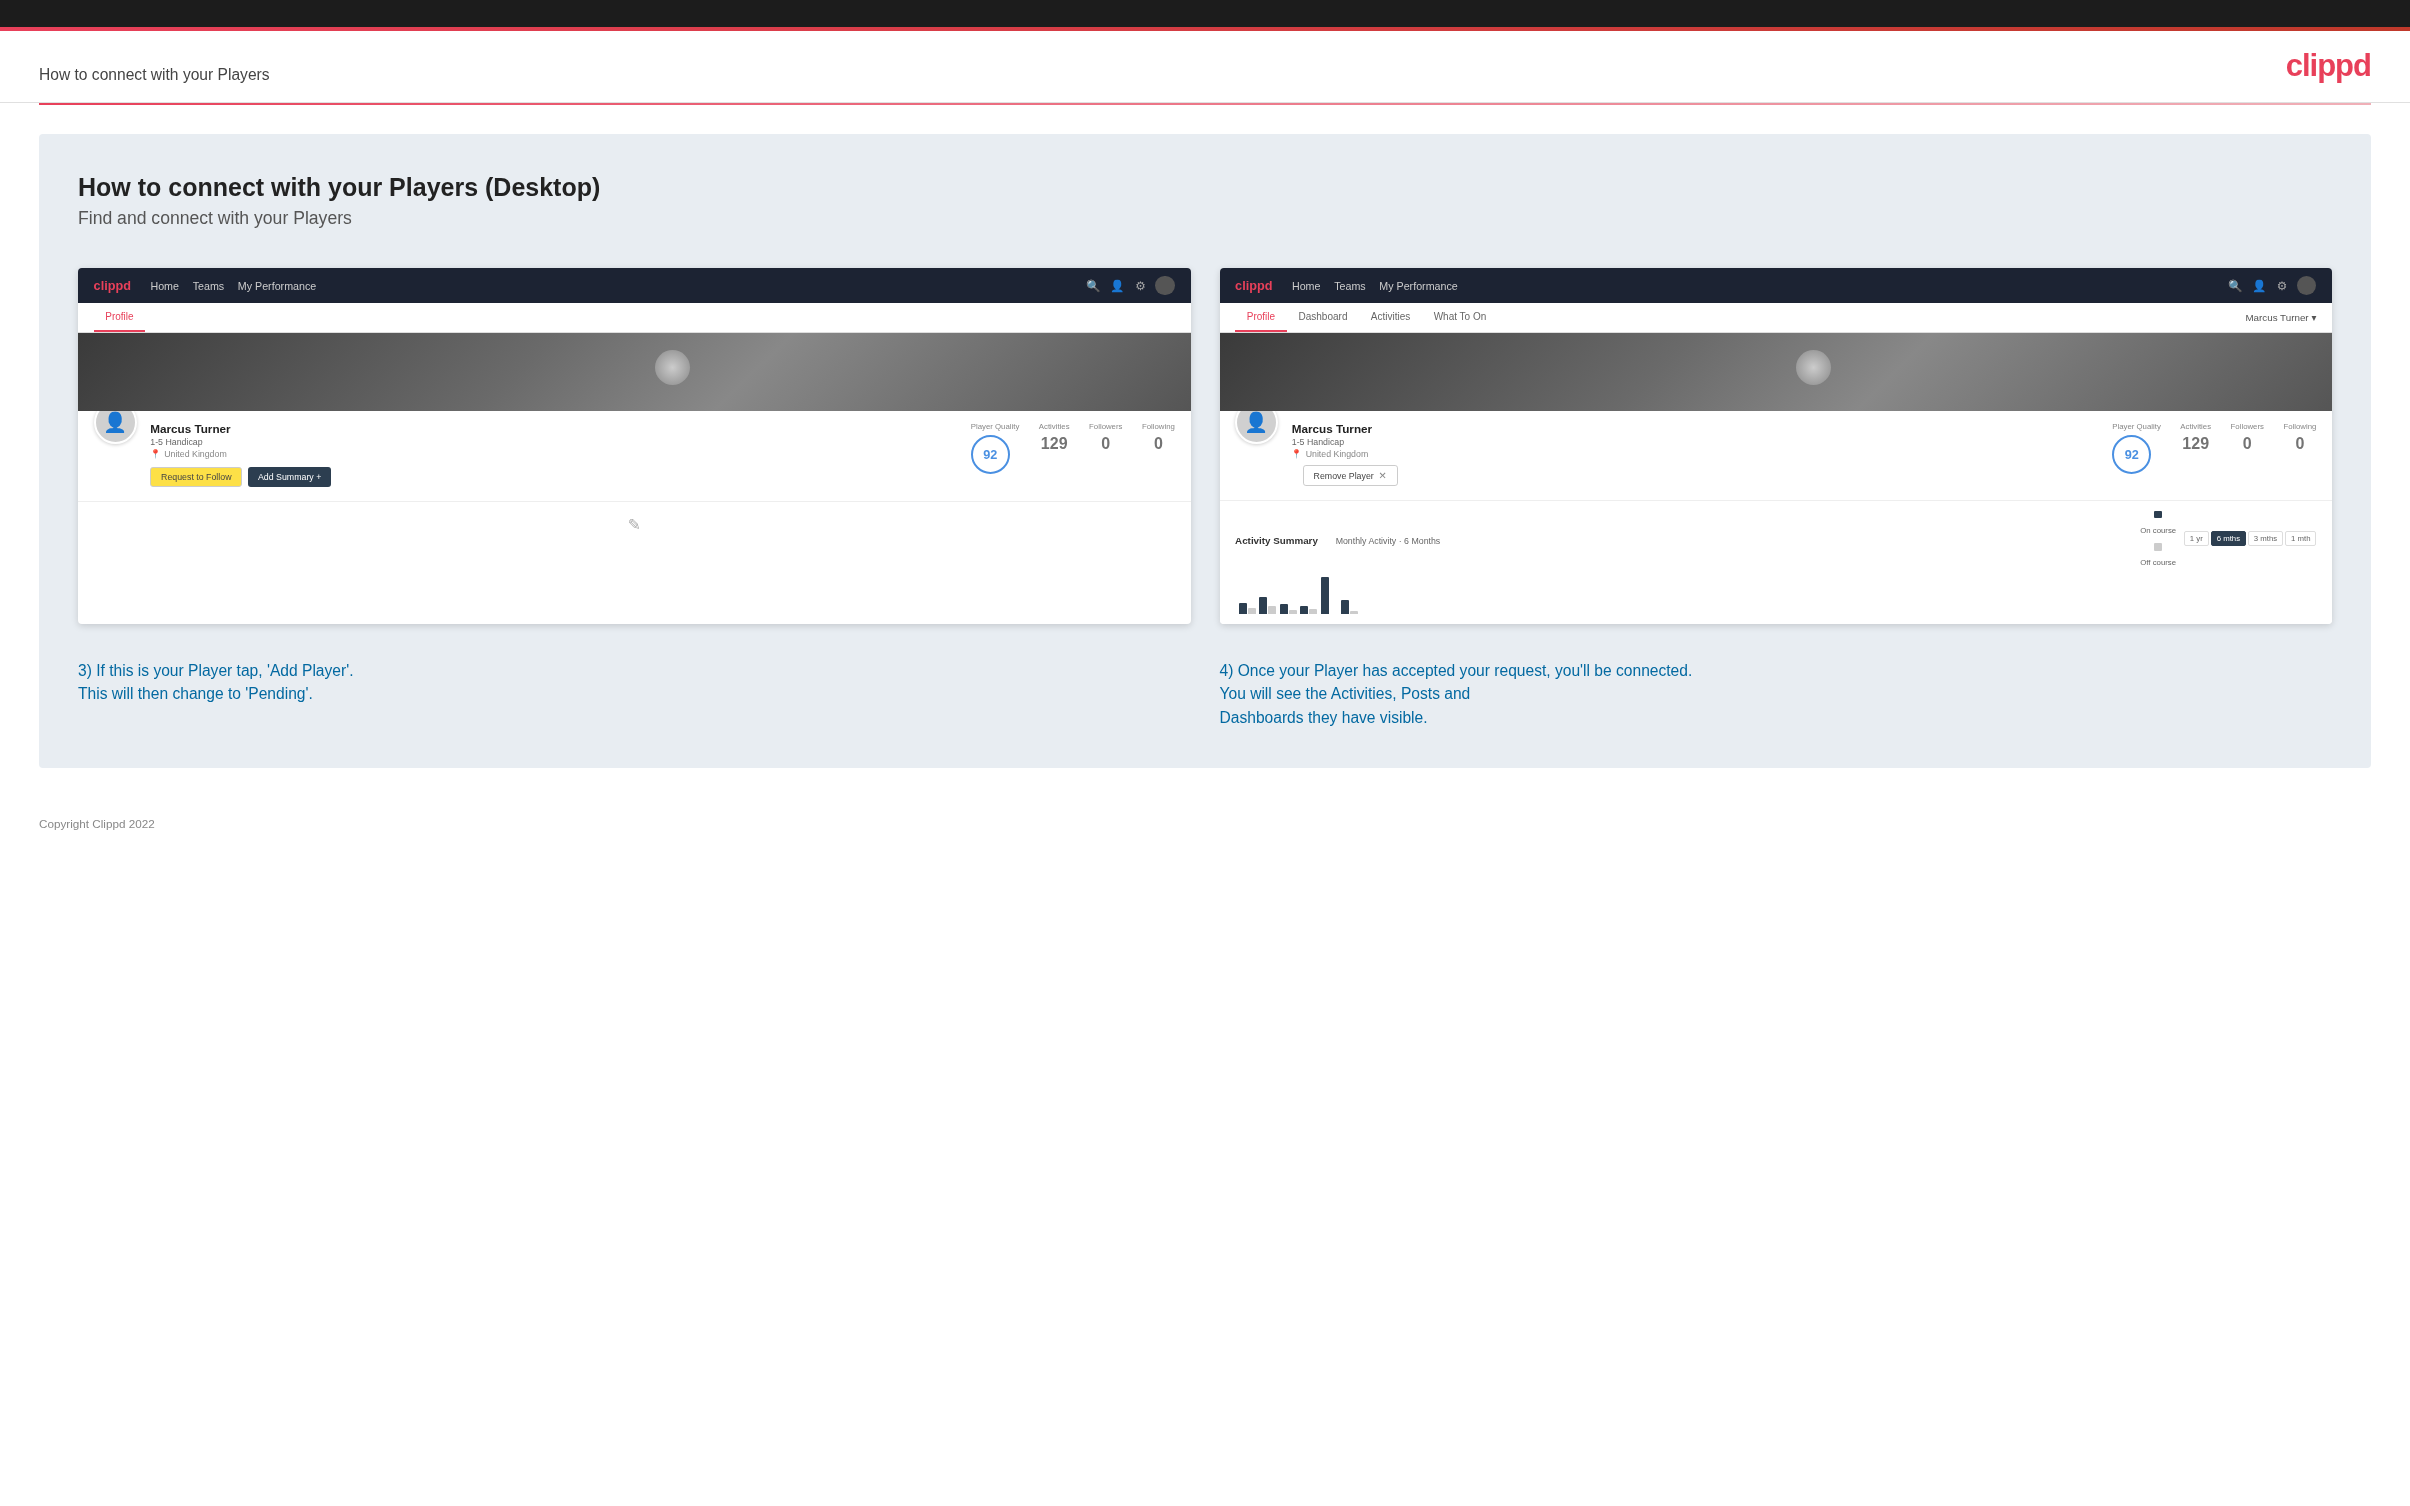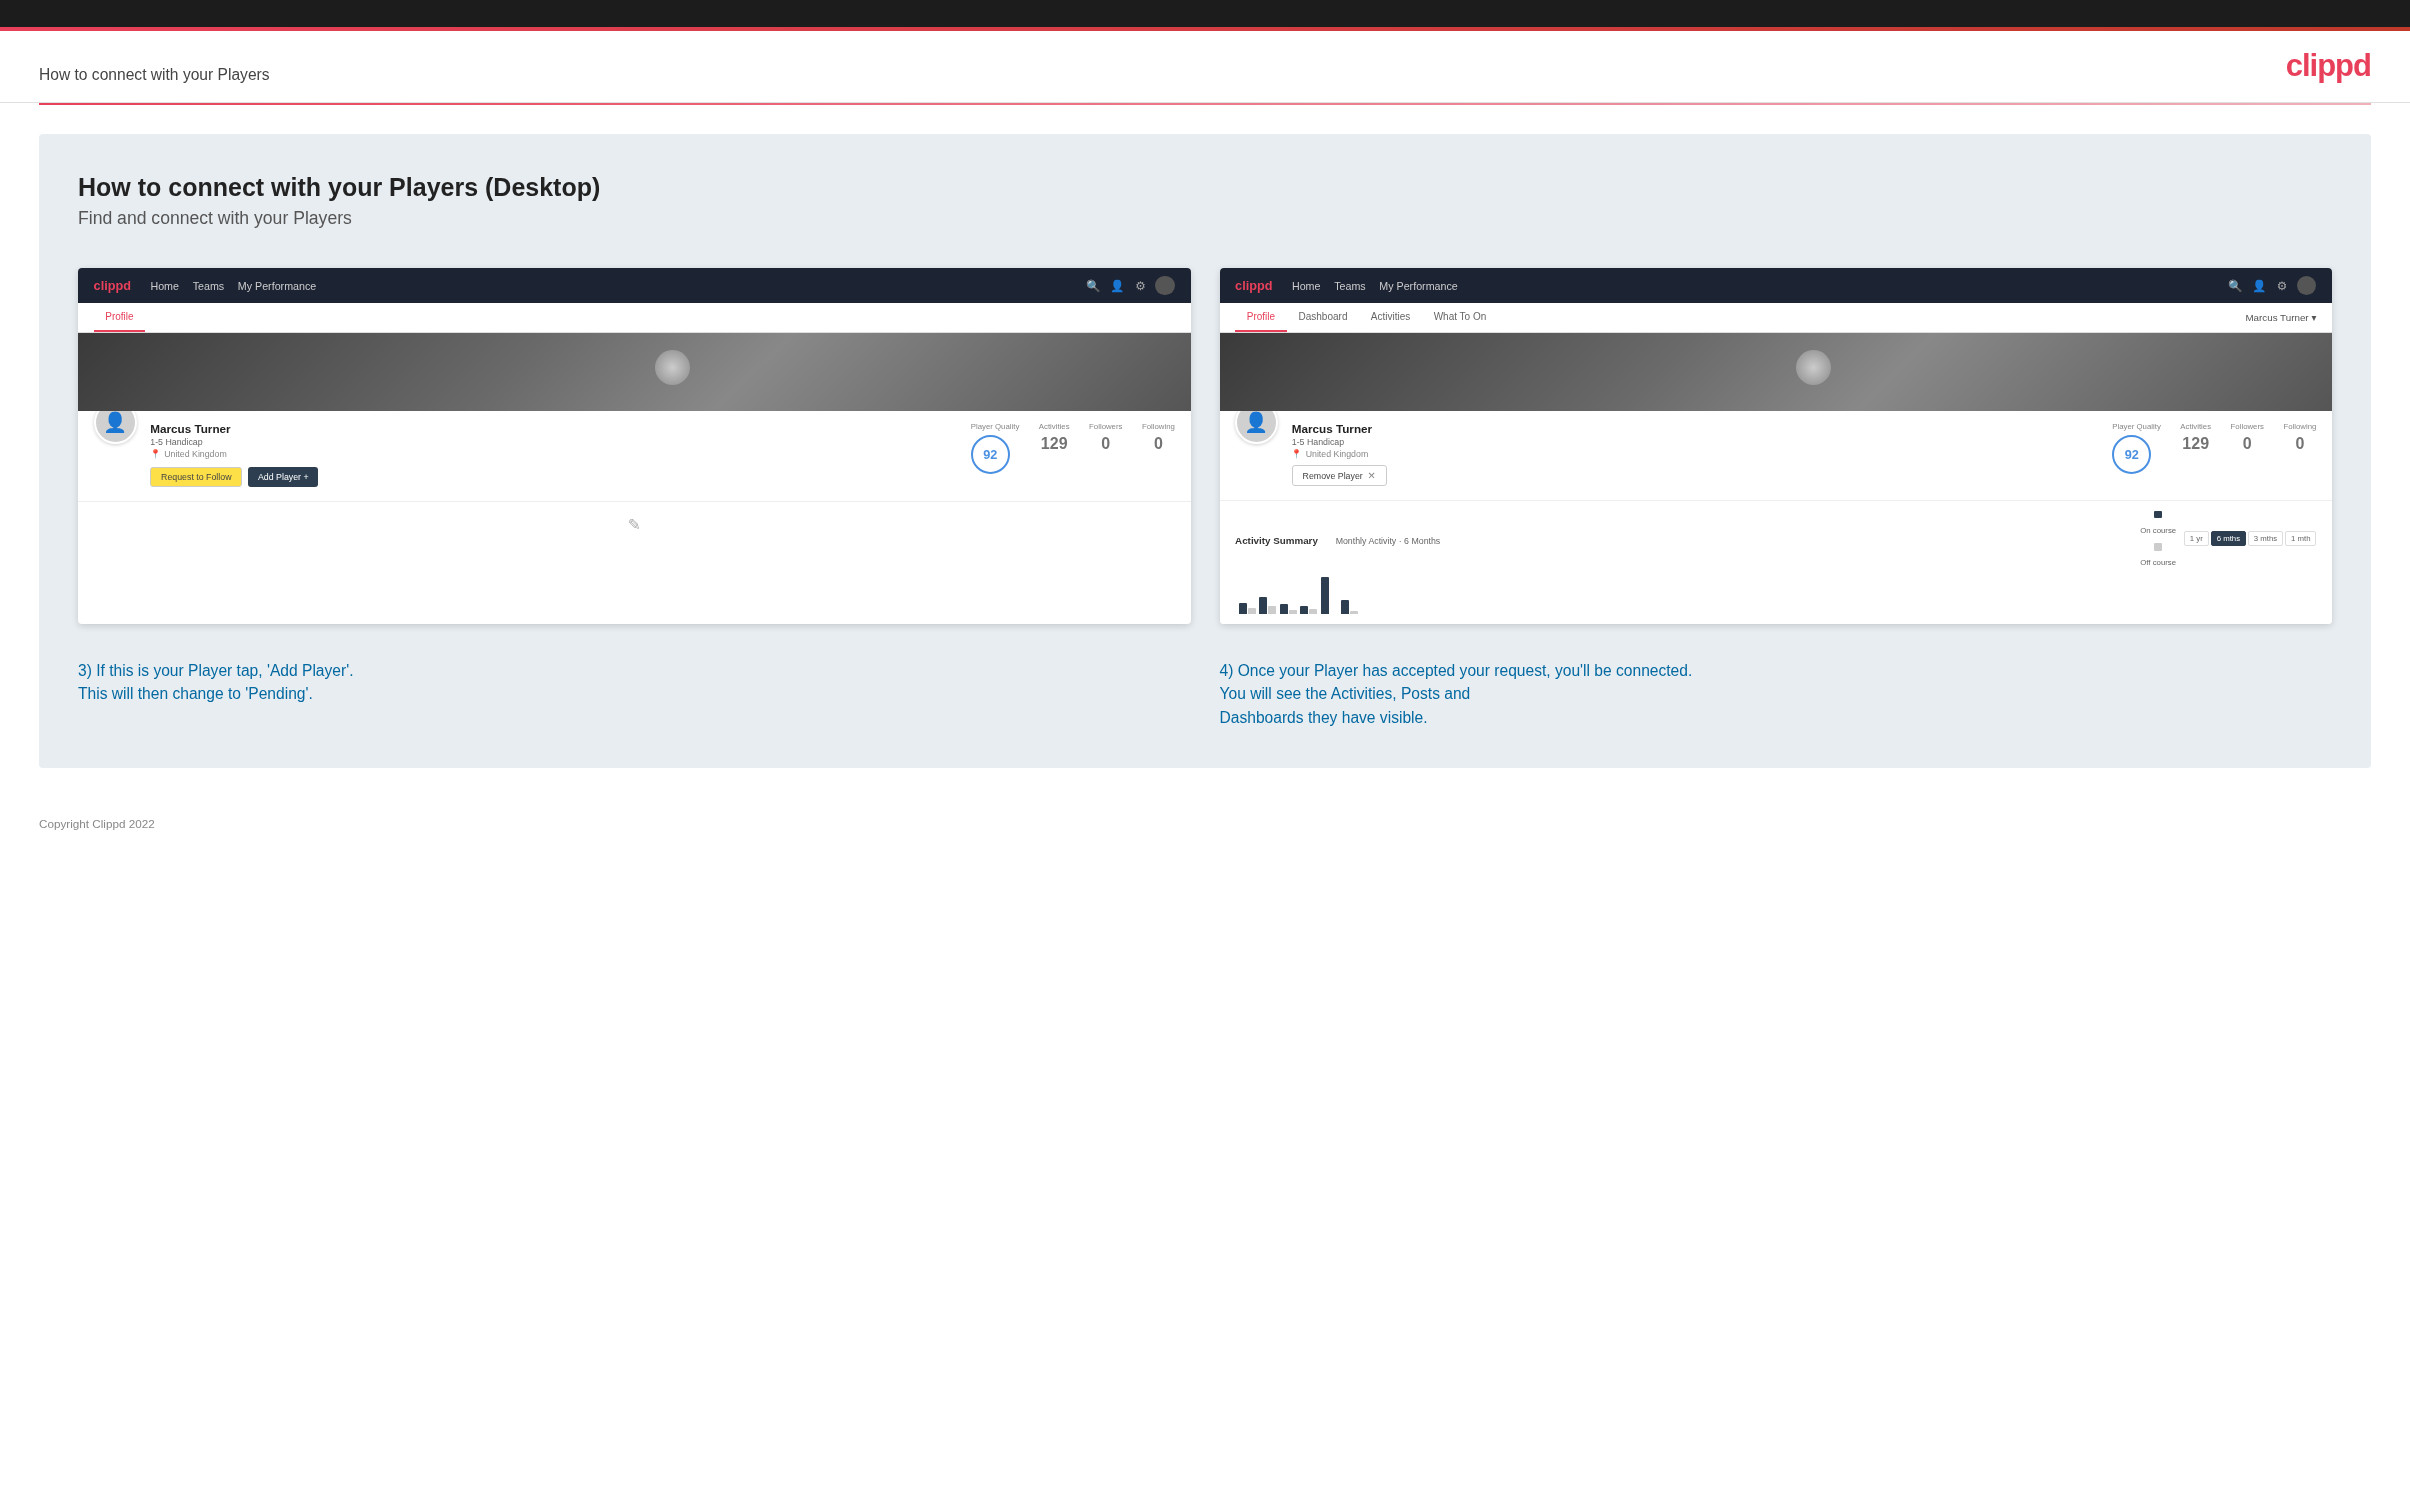--- a/index.html
+++ b/index.html
@@ -289,20 +289,21 @@
       align-items: center;
       gap: 4.9px;
       padding: 3.9px 9.8px;
       border: 1px solid #ccc;
       background: #fff;
       border-radius: 2.9px;
       font-size: 8.8px;
       color: #444;
       margin-top: 5.9px;
       cursor: pointer;
+      margin-left: 11px;
     }
     .app-remove-x {
       color: #888;
       font-size: 9.8px;
     }
 
     
     .app-activity-summary {
       background: #fff;
       border-top: 1px solid #eee;
@@ -470,21 +471,21 @@
           </div>
           <div class="app-profile-info">
             <div class="app-profile-name">Marcus Turner</div>
             <div class="app-profile-handicap">1-5 Handicap</div>
             <div class="app-profile-location">
               <span>📍</span>
               <span>United Kingdom</span>
             </div>
             <div class="app-profile-buttons">
               <button class="app-btn-outline">Request to Follow</button>
-              <button class="app-btn-dark">Add Player +</button>
+              <button class="app-btn-dark">Add Summary +</button>
             </div>
           </div>
           <div class="app-stats">
             <div class="app-stat">
               <div class="app-stat-label">Player Quality</div>
               <div class="app-quality-circle">92</div>
             </div>
             <div class="app-stat">
               <div class="app-stat-label">Activities</div>
               <div class="app-stat-value">129</div>

